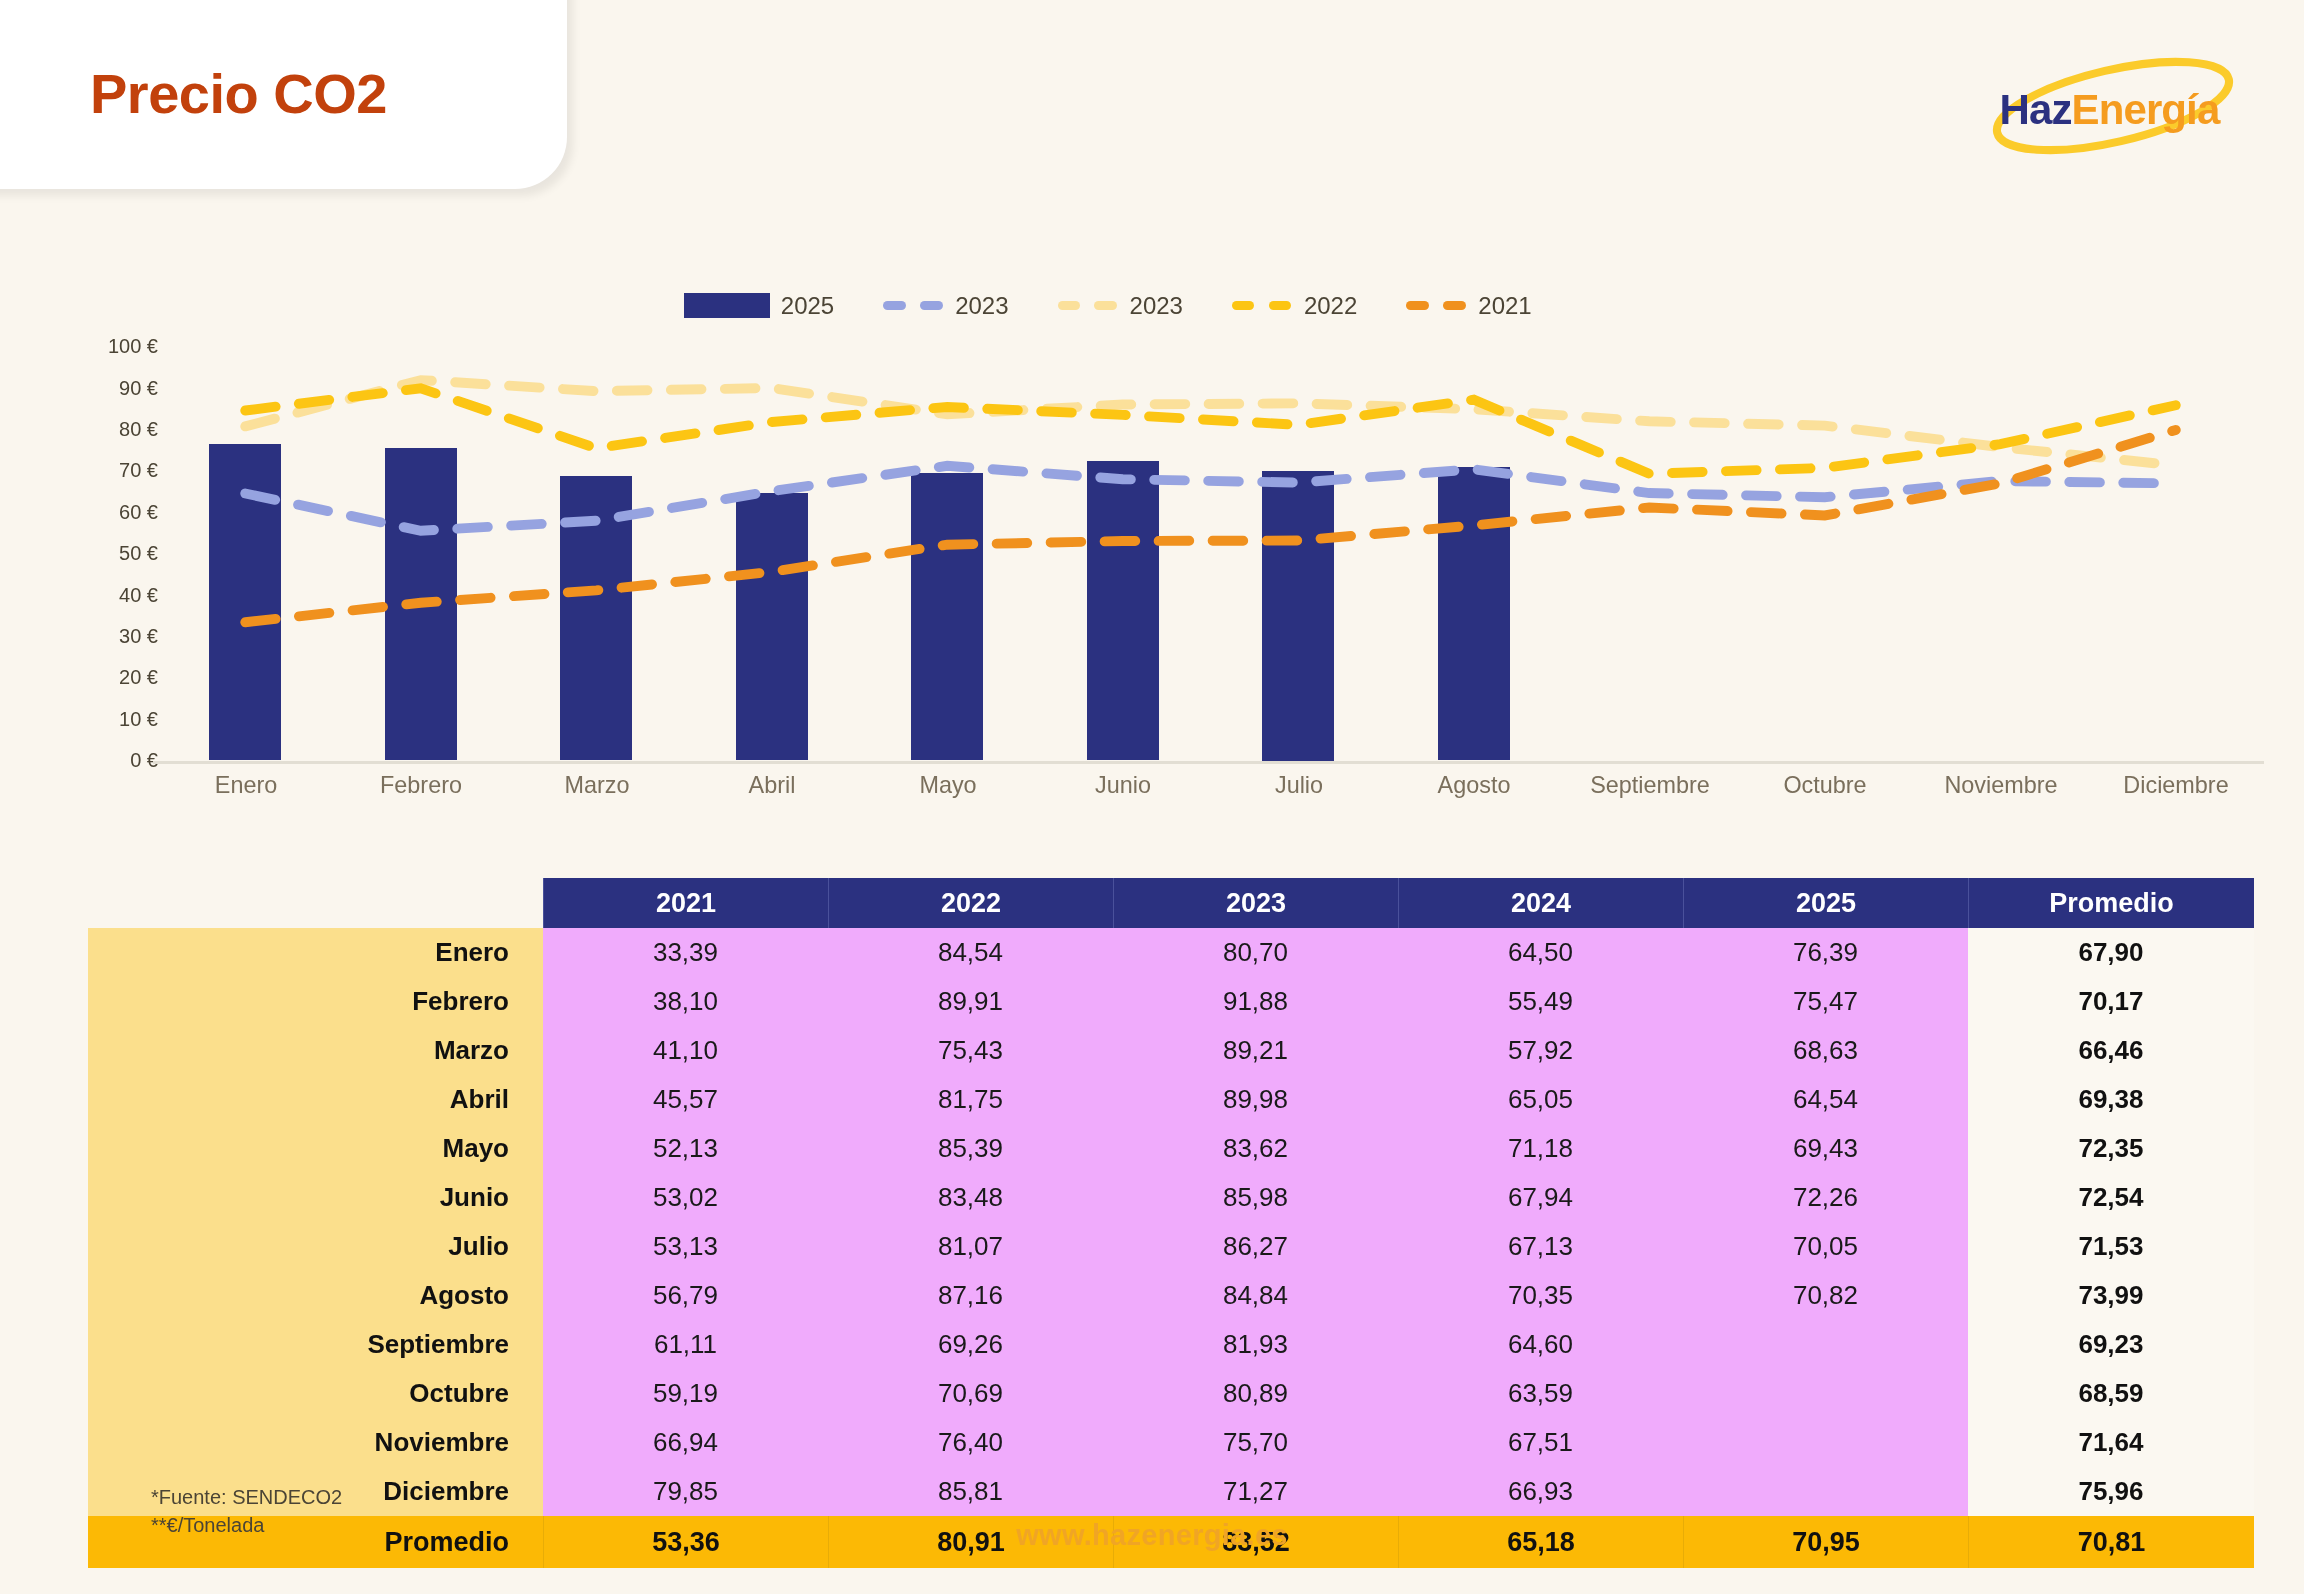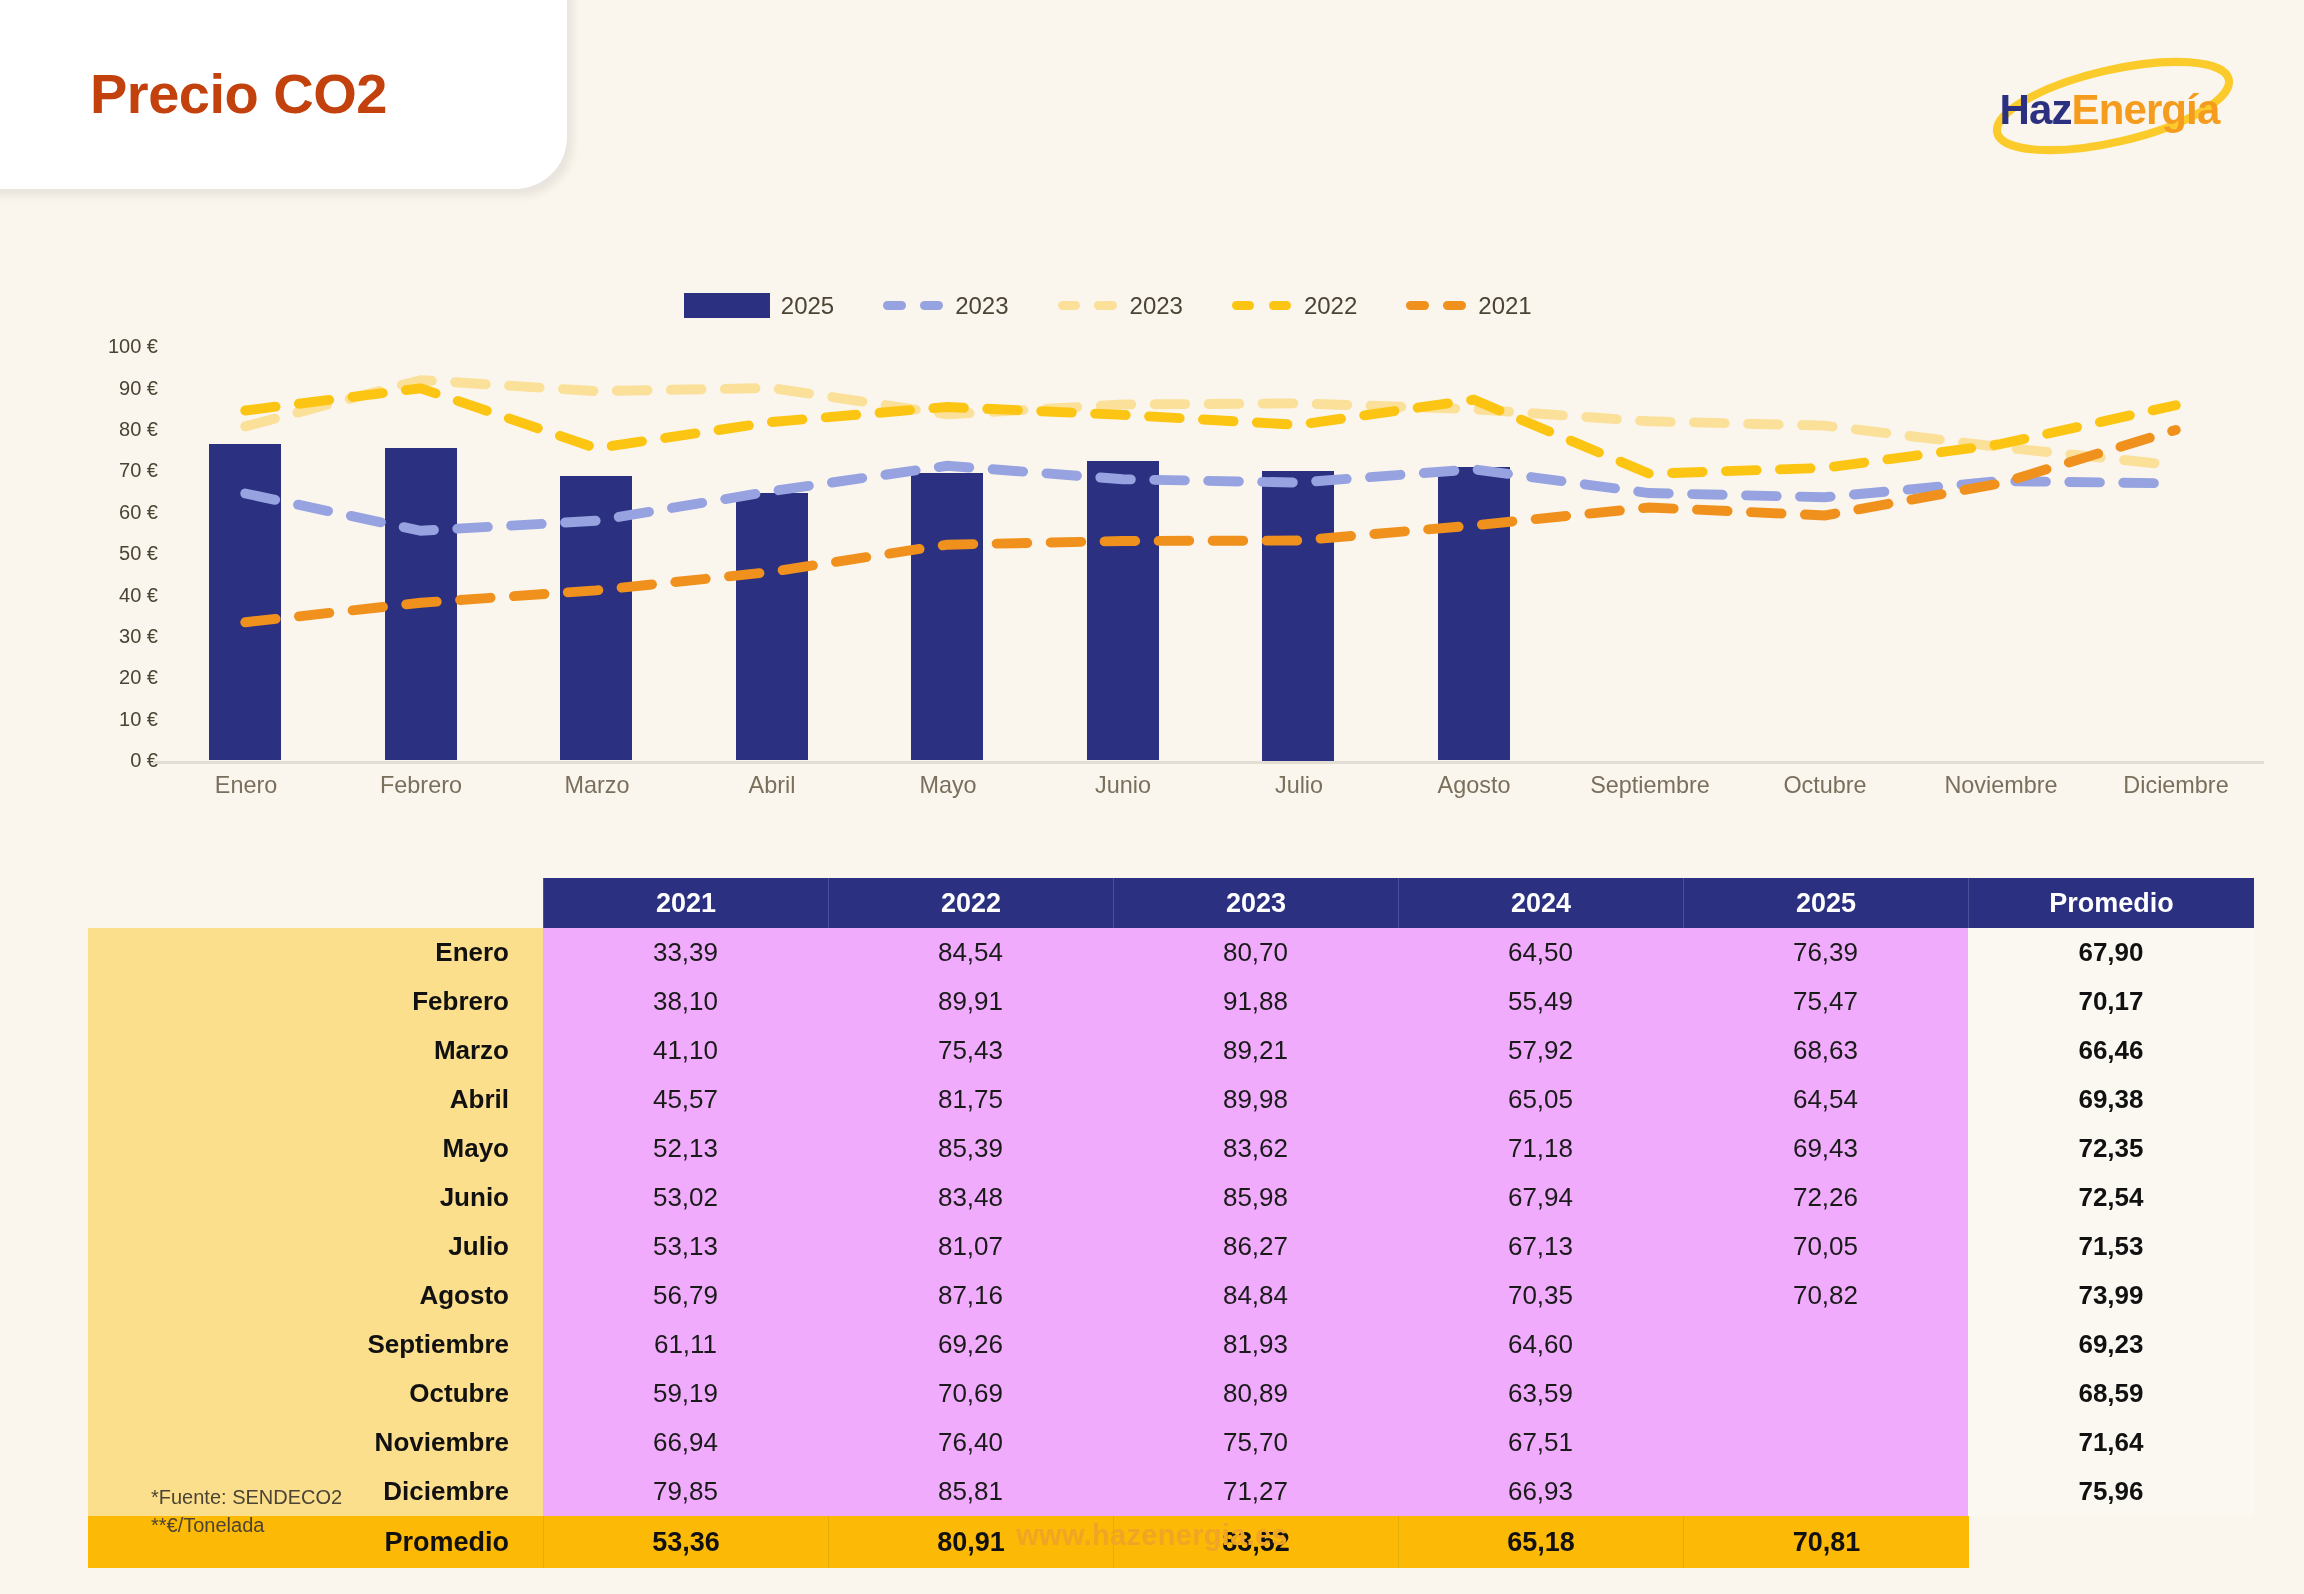--- a/index.html
+++ b/index.html
@@ -337,20 +337,21 @@
           <div class="c-avg">75,96</div>
         </div>
       </div>
     <div class="tfoot" id="tfoot">
         <div class="trow">
           <div class="c-month">Promedio</div>
           <div class="c-val">53,36</div>
           <div class="c-val">80,91</div>
           <div class="c-val">83,52</div>
           <div class="c-val">65,18</div>
+          <div class="c-val">70,95</div>
           <div class="c-avg">70,81</div>
         </div>
       </div>
   </div>
 
   <div class="notes">
     <div>*Fuente: SENDECO2</div>
     <div>**€/Tonelada</div>
   </div>
   <div class="site">www.hazenergia.es</div>

